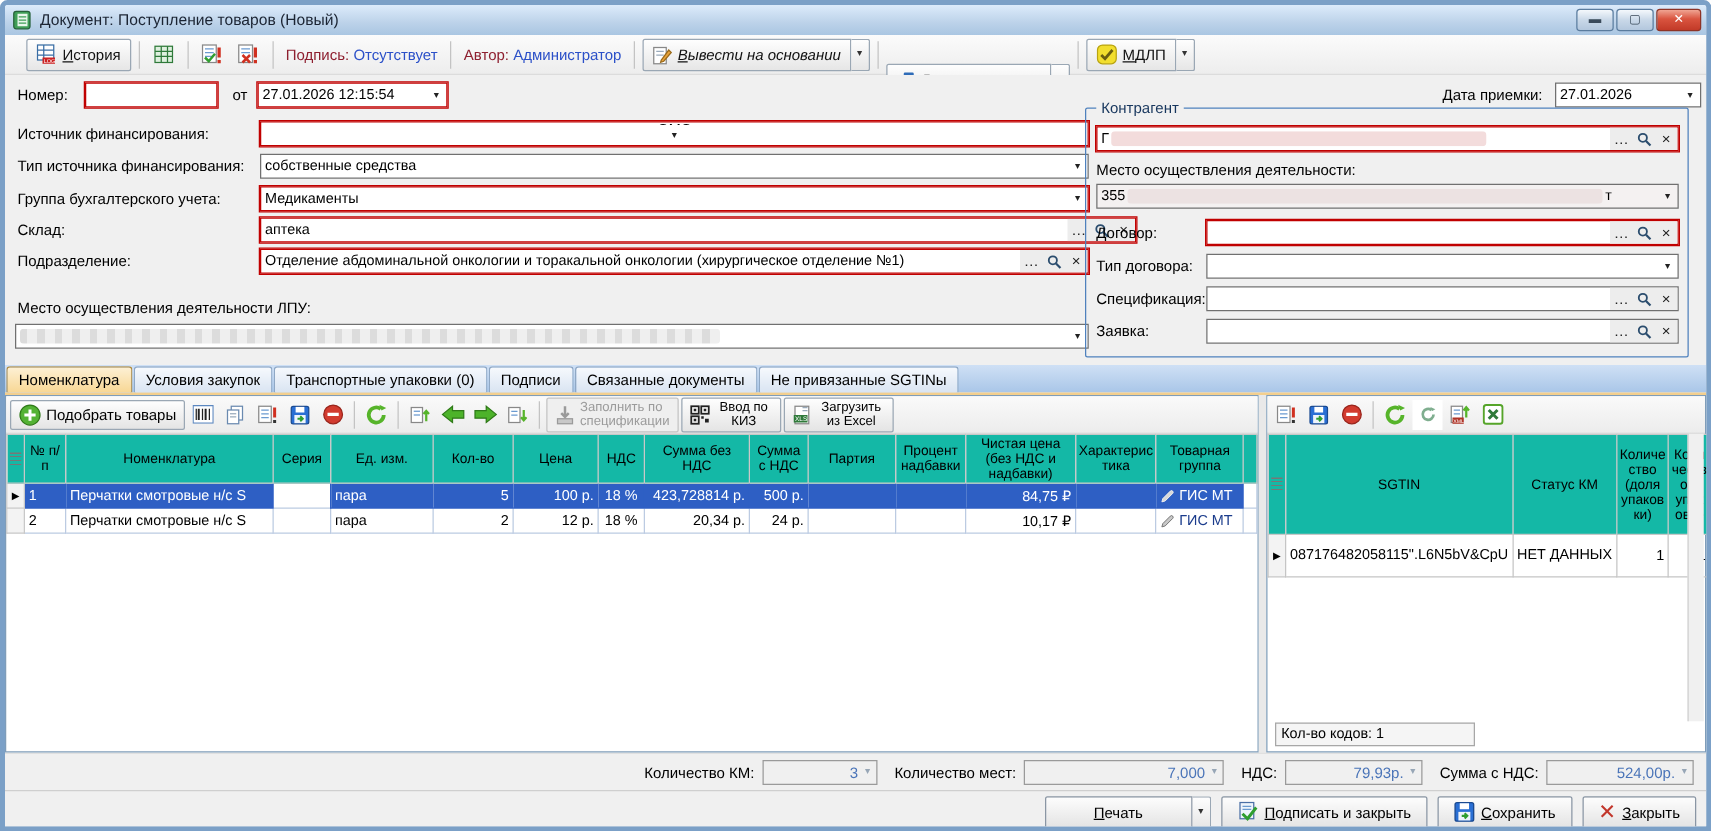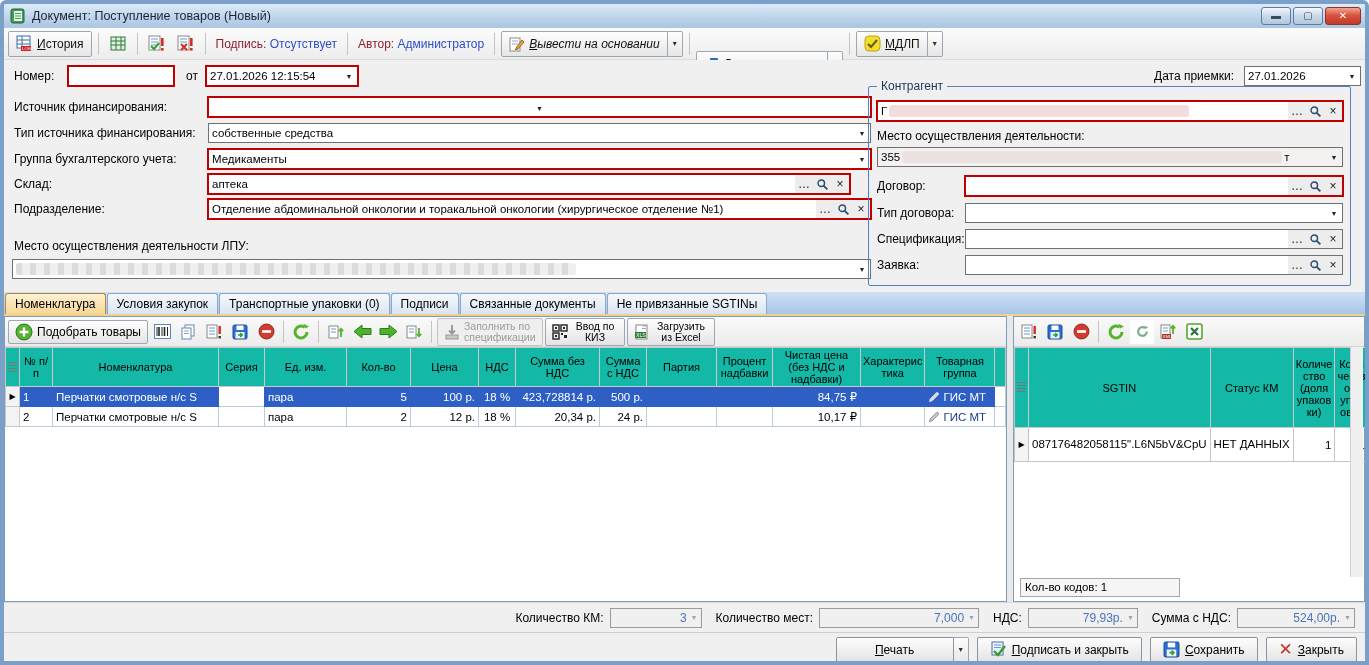--- a/index.html
+++ b/index.html
@@ -12,21 +12,21 @@
   .win-ico{ width:16px; height:16px; margin:0 6px 0 2px; flex:0 0 auto; }
   .title-text{ font-size:12.5px; color:#1b2433; }
   .win-controls{ margin-left:auto; display:flex; gap:2px; }
   .wc-btn{ width:30px; height:18px; border:1px solid #5b7c9e; border-radius:3px;
            background:linear-gradient(#f4f8fc,#c9d8e8 50%,#b3c7dd); color:#3a4a5a;
            font-size:10px; line-height:15px; text-align:center; cursor:default; }
   .wc-close{ width:36px; background:linear-gradient(#f0a492,#d9543f 45%,#c23a28); color:#fff;
              border-color:#8e3325; font-weight:bold; }
   
   .toolbar{ height:32px; background:linear-gradient(#fbfbfb,#ededed); display:flex;
-            align-items:center; padding:0 4px; gap:3px; border-bottom:1px solid #dcdcdc; }
+            align-items:center; padding:0 17px; gap:3px; border-bottom:1px solid #dcdcdc; }
   .tb-sep{ width:1px; height:22px; background:#c3c3c3; margin:0 3px; }
   .tb-btn{ height:26px; display:flex; align-items:center; gap:4px; padding:0 7px;
            border:1px solid #9aa7b4; border-radius:2px; background:linear-gradient(#fefefe,#e6e6e6);
            font-size:12px; color:#111; cursor:default; }
   .tb-ibtn{ width:26px; height:26px; display:flex; align-items:center; justify-content:center;
             border:1px solid transparent; border-radius:2px; }
   .tb-text{ font-size:12px; padding:0 4px; }
   .red-lab{ color:#8e1f2f; }
   .blue-val{ color:#2b50c8; }
   .dd-seg{ width:15px; height:26px; border:1px solid #9aa7b4; border-left:none; border-radius:0 2px 2px 0;
@@ -258,21 +258,21 @@
         <span class="f-arrow">▼</span>
     </div>
 
     <span class="f-lbl" style="left:10px;top:92px;">Группа бухгалтерского учета:</span>
     <div class="field req" style="left:204px;top:89px;width:663px;">
       <span class="f-text">Медикаменты</span>
         <span class="f-arrow">▼</span>
     </div>
 
     <span class="f-lbl" style="left:10px;top:117px;">Склад:</span>
-    <div class="field req" style="left:204px;top:114px;width:642px;">
+    <div class="field req" style="left:204px;top:114px;width:701px;">
       <span class="f-text">аптека</span>
       <span class="btn3">
         <span>…</span>
         <span>
             <svg width="13" height="13" viewBox="0 0 16 16" style="margin:0 auto;">
               <circle cx="6.5" cy="6.5" r="4" fill="none" stroke="#2b4d6e" stroke-width="1.8"></circle>
               <line x1="9.6" y1="9.6" x2="14" y2="14" stroke="#2b4d6e" stroke-width="2.2"></line>
             </svg>
           </span>
         <span>×</span>

